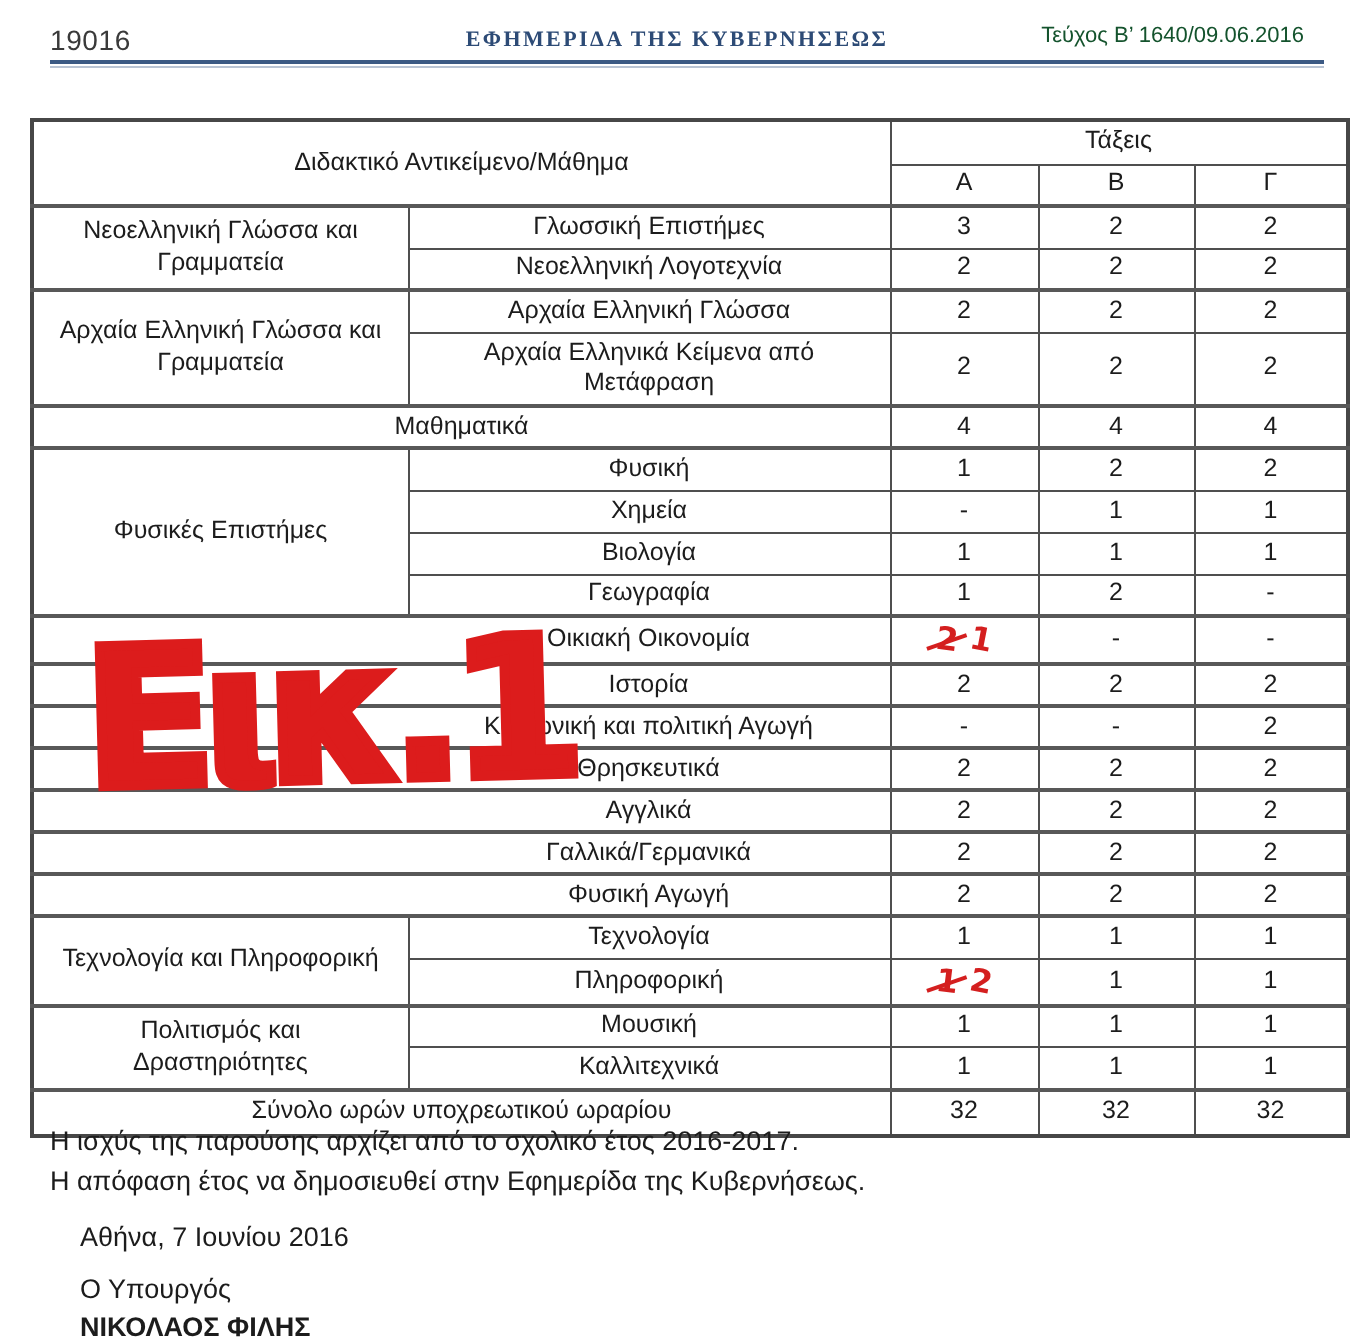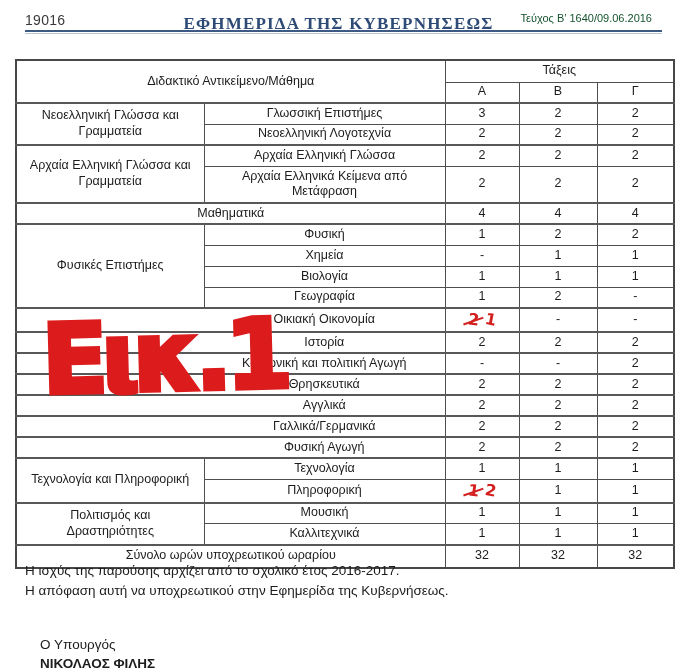--- a/index.html
+++ b/index.html
@@ -8,21 +8,21 @@
     font-family:"Liberation Sans", sans-serif; color:#1c1c1c;
     position:relative; overflow:hidden;
   }
   .page { position:absolute; inset:0; }
 
   
   .run-head { position:absolute; left:25px; right:33px; top:10px; height:24px; }
   .page-num { position:absolute; left:0; top:2px; font-size:14px; color:#3a3a3a; letter-spacing:.3px; }
   .gz-title {
     position:absolute; left:0; right:0; top:4px; text-align:center;
-    font-family:"Liberation Serif", serif; font-weight:bold; font-size:17px;
+    font-family:"Liberation Serif", serif; font-weight:bold; font-size:11px;
     color:#2d4b76; letter-spacing:1.2px;
   }
   .issue { position:absolute; right:0; top:2px; font-size:11px; color:#14532d; }
   .head-rule {
     position:absolute; left:25px; right:23px; top:30px; height:4px;
     border-top:2px solid #3c5a84; border-bottom:1px solid #b9c4d4;
   }
 
   
   table.tt {
@@ -240,17 +240,18 @@
         <td>32</td>
         <td>32</td>
         <td>32</td>
       </tr>
     </tbody>
   </table>
 
   <div class="fig-label">Εικ.1</div>
 
   <p class="close-line1">Η ισχύς της παρούσης αρχίζει από το σχολικό έτος 2016-2017.</p>
-  <p class="close-line2">Η απόφαση αυτή να υποχρεωτικού στην Εφημερίδα της Κυβερνήσεως.</p>
+  <p class="close-line2">Η απόφαση έτος να δημοσιευθεί στην Εφημερίδα της Κυβερνήσεως.</p>
+  <p class="place-date">Αθήνα, 7 Ιουνίου 2016</p>
   <p class="minister">Ο Υπουργός</p>
   <p class="signatory">ΝΙΚΟΛΑΟΣ ΦΙΛΗΣ</p>
 
 </div>
 
 </body></html>

